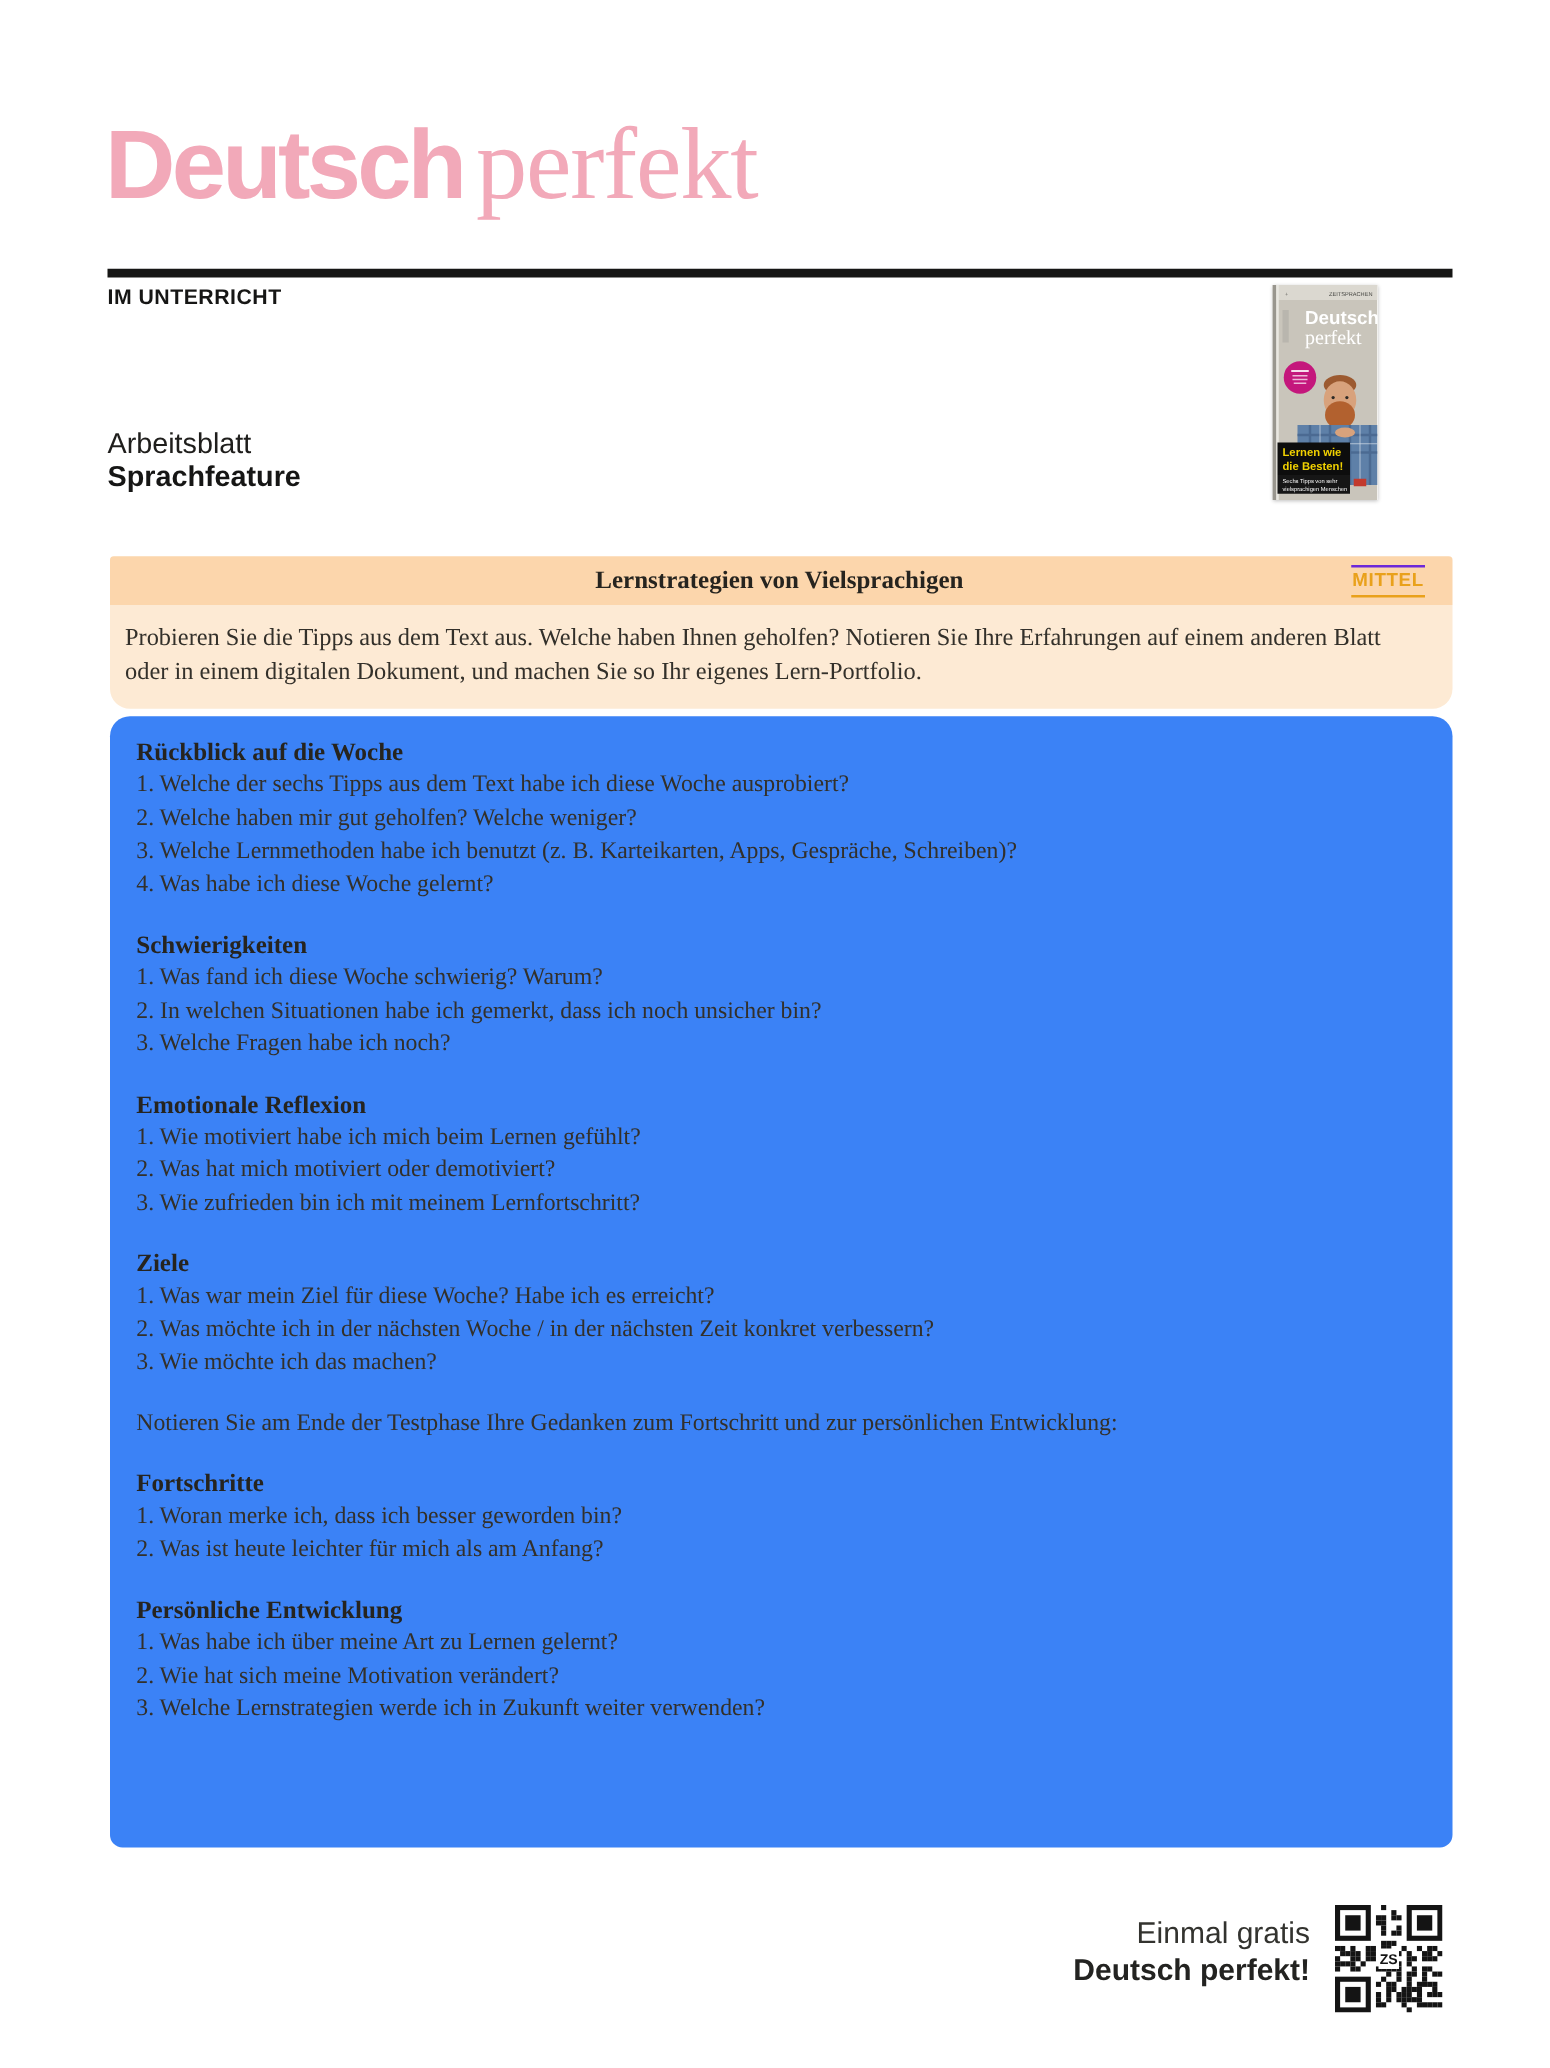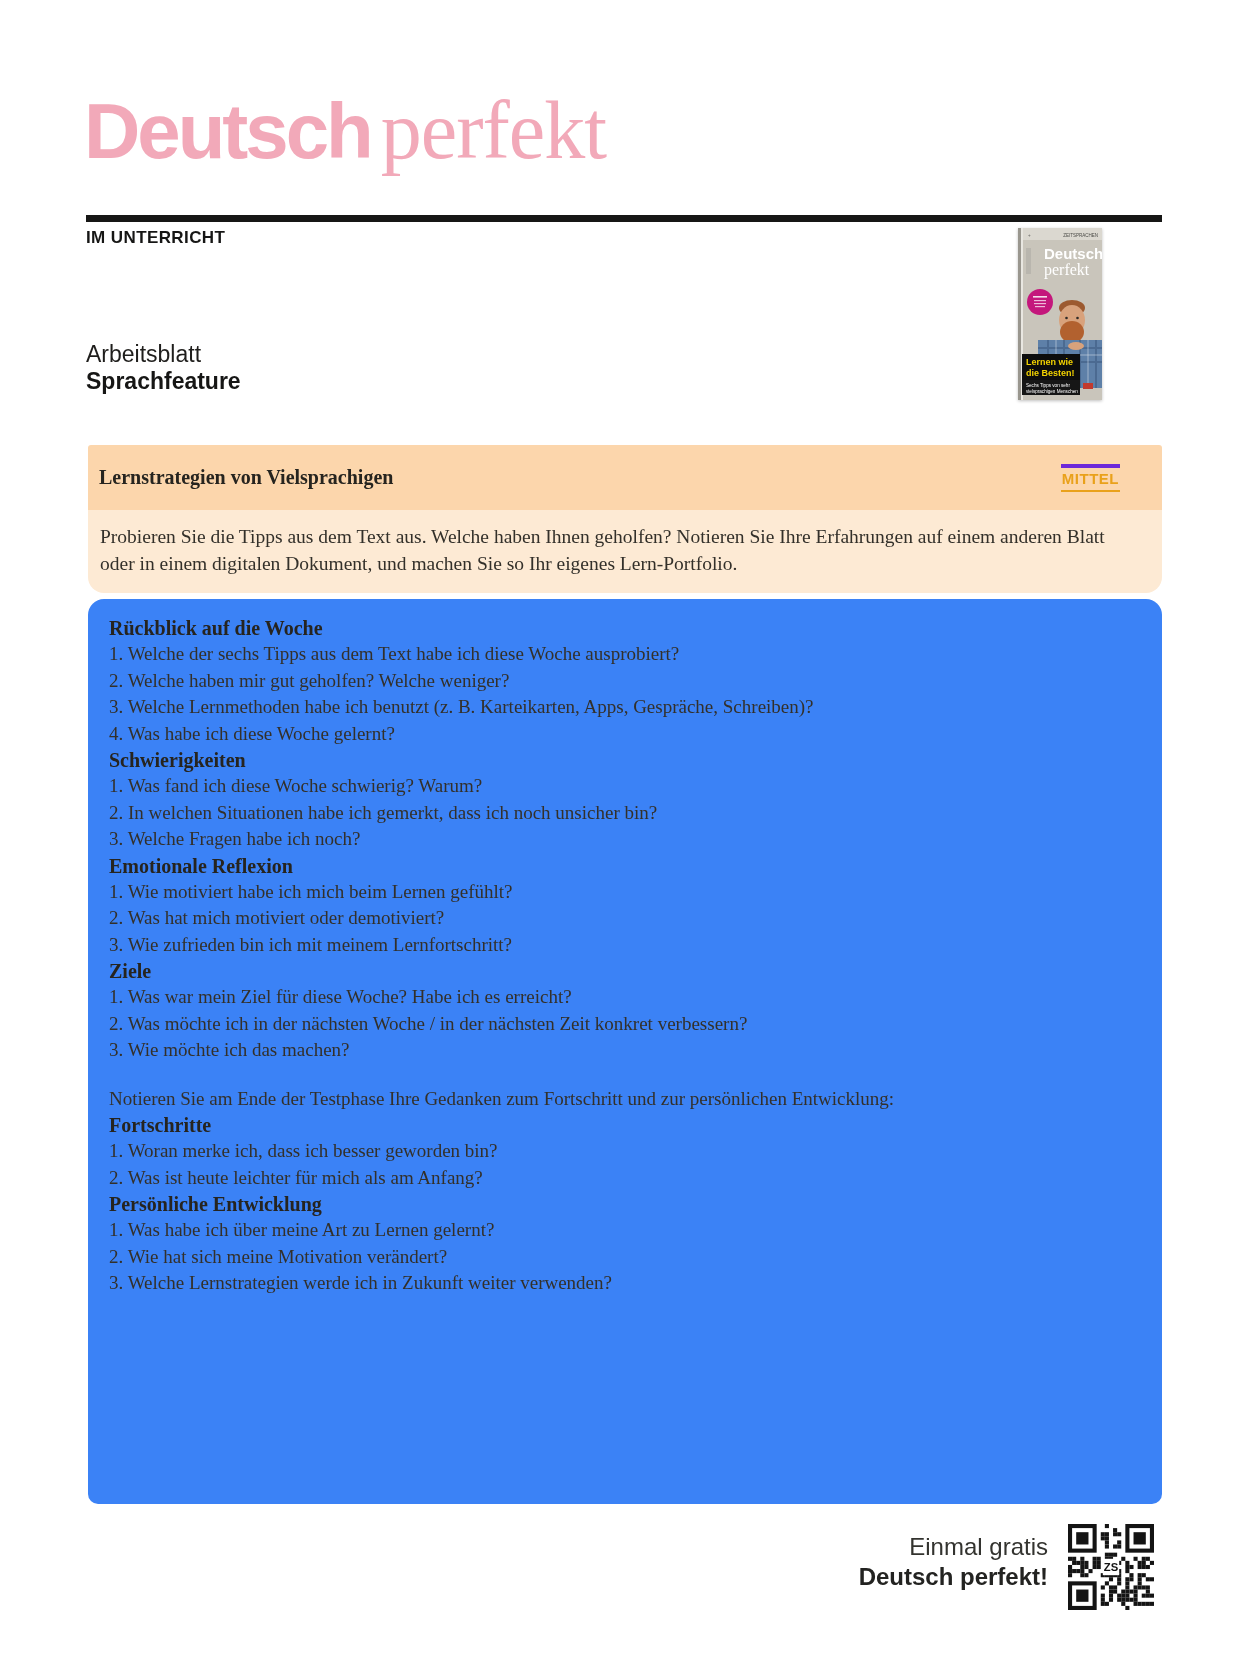--- a/index.html
+++ b/index.html
@@ -32,43 +32,43 @@
   .doc-subtitle{
     position:absolute; left:86px; top:368px;
     font-family:"Liberation Sans","DejaVu Sans",sans-serif; font-weight:700;
     font-size:23px; color:#161615;
   }
   .cover{ position:absolute; left:1018px; top:228px; width:84px; height:172px;
           box-shadow:0 1px 3px rgba(0,0,0,.25); }
   
   .ws{ position:absolute; left:88px; top:445px; width:1074px; }
   .ws-bar{
-    position:relative; height:65px; background:#fcd6ac; border-radius:3px 3px 0 0;
-    display:flex; align-items:center; padding:0 24px 0 11px;
+    position:relative; height:39px; background:#fcd6ac; border-radius:3px 3px 0 0;
+    display:flex; align-items:center; padding:0 24px 0 21px;justify-content:center;
   }
   .ws-title{ font-weight:700; font-size:20px; color:#26241f; }
   .ws-level{
-    position:absolute; right:42px; top:50%; transform:translateY(-50%);
+    position:absolute; right:22px; top:50%; transform:translateY(-50%);
     font-family:"Liberation Sans","DejaVu Sans",sans-serif; font-weight:700;
     font-size:15px; letter-spacing:.5px; color:#e9a11b;
-    border-top:4px solid #6d28d9; border-bottom:2px solid #e9a11b; padding:2px 1px 3px 1px;
+    border-top:2px solid #6d28d9; border-bottom:2px solid #e9a11b; padding:2px 1px 3px 1px;
   }
   .ws-intro{
     background:#fdead4; padding:13px 28px 16px 12px; font-size:19.5px; line-height:27px;
     color:#33302a; border-radius:0 0 16px 16px;
   }
   .ws-sep{ height:6px; background:transparent; position:relative; }
   .ws-sep::after{
     content:""; position:absolute; left:0; right:0; top:1px; border-top:4px dotted #ffffff;
   }
   .ws-main{
     background:#3b82f6; border-radius:16px 16px 10px 10px;
     padding:16px 28px 96px 21px; min-height:905px;
   }
-  .sec{ }
+  .sec{ margin-top:22px; }
   .sec:first-child{ margin-top:0; }
   .sec h3{ font-size:20px; font-weight:700; color:#26241f; line-height:26px; }
   .sec p, .note{ font-size:19px; line-height:26.5px; color:#33302a; }
   .note{ margin-top:22px; }
   
   .brand{
     position:absolute; left:84px; top:1556px; display:flex; align-items:center;
     font-family:"Liberation Serif","DejaVu Serif",serif; font-weight:700;
     font-size:49px; letter-spacing:-1px; color:#0e0e0d; line-height:52px;
   }

